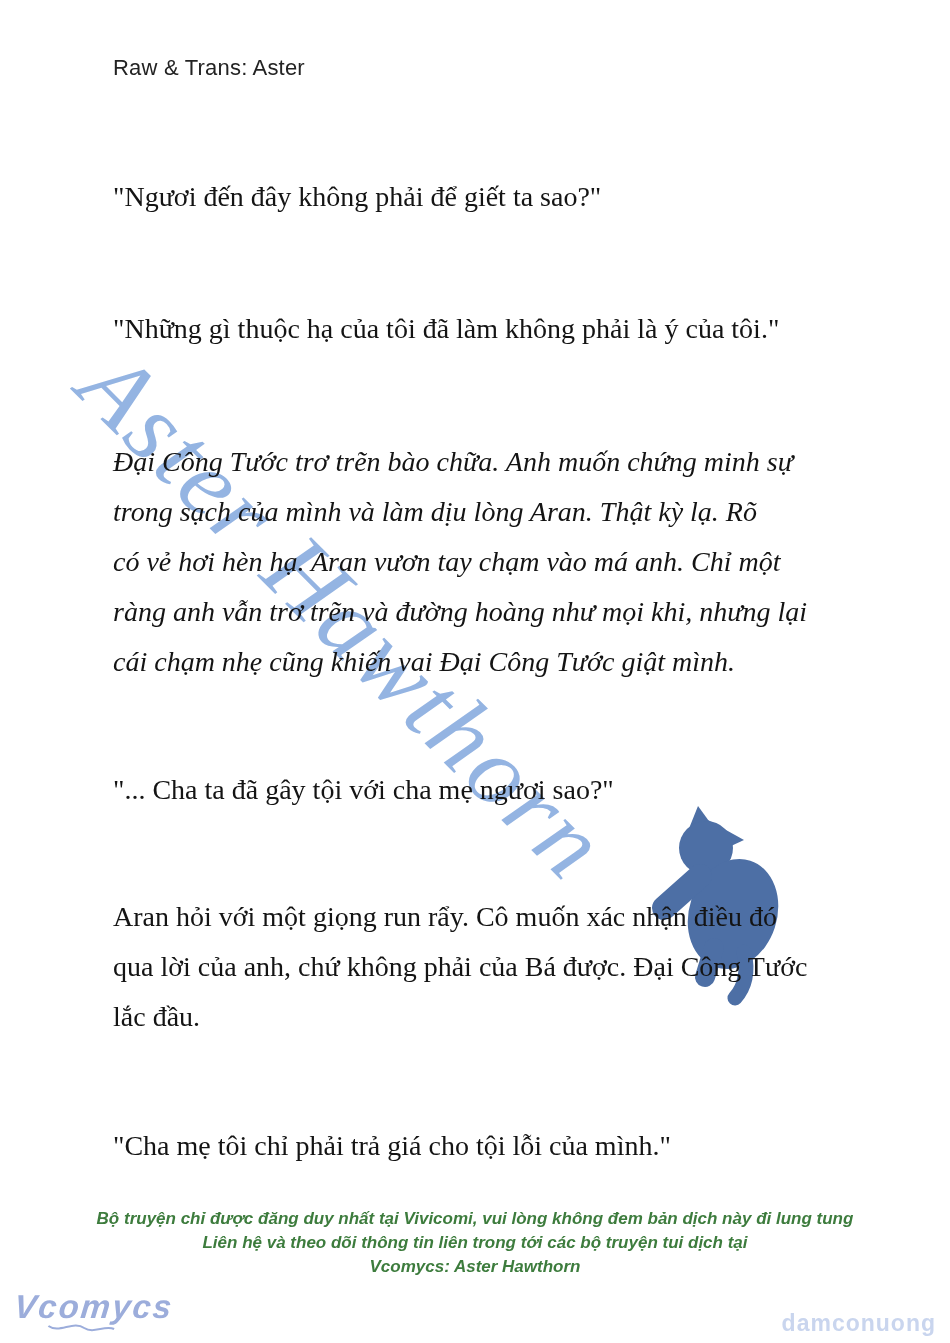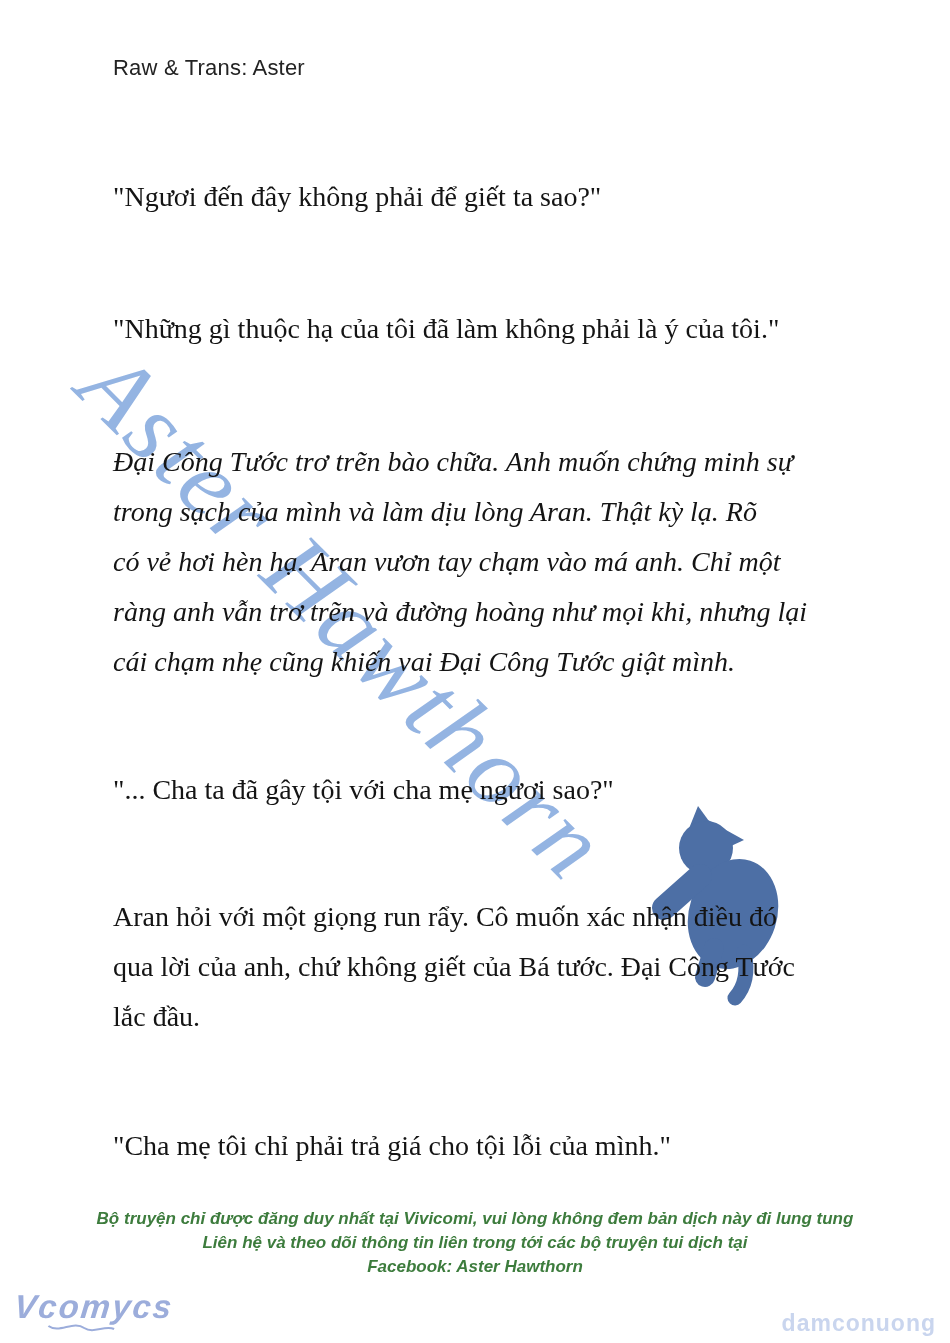--- a/index.html
+++ b/index.html
@@ -107,29 +107,29 @@
     <div>trong sạch của mình và làm dịu lòng Aran. Thật kỳ lạ. Rõ</div>
     <div>có vẻ hơi hèn hạ. Aran vươn tay chạm vào má anh. Chỉ một</div>
     <div>ràng anh vẫn trơ trẽn và đường hoàng như mọi khi, nhưng lại</div>
     <div>cái chạm nhẹ cũng khiến vai Đại Công Tước giật mình.</div>
   </div>
 
   <div class="layer bodytext q3">"... Cha ta đã gây tội với cha mẹ ngươi sao?"</div>
 
   <div class="layer bodytext p2">
     <div>Aran hỏi với một giọng run rẩy. Cô muốn xác nhận điều đó</div>
-    <div>qua lời của anh, chứ không giết của Bá tước. Đại Công Tước</div>
+    <div>qua lời của anh, chứ không phải của Bá được. Đại Công Tước</div>
     <div>lắc đầu.</div>
   </div>
 
   <div class="layer bodytext q4">"Cha mẹ tôi chỉ phải trả giá cho tội lỗi của mình."</div>
 
   <div class="layer footer-line f1" style="color: rgb(61, 124, 61); margin-top: 9px;">Bộ truyện chỉ được đăng duy nhất tại Vivicomi, vui lòng không đem bản dịch này đi lung tung</div>
   <div class="layer footer-line f2" style="color: rgb(61, 124, 61);">Liên hệ và theo dõi thông tin liên trong tới các bộ truyện tui dịch tại</div>
-  <div class="layer footer-line f3" style="color: rgb(61, 124, 61);">Facebook: Aster Hawthorn</div>
+  <div class="layer footer-line f3" style="color: rgb(61, 124, 61);">Vcomycs: Aster Hawthorn</div>
 
   <div class="layer vcomycs" style="color: rgb(156, 173, 219);">
     <span class="word">Vcomycs</span>
     <svg class="flourish" width="70" height="14" aria-hidden="true">
       <path d="M2 6 C14 14 26 0 38 8 C48 14 58 5 68 9" stroke-width="2" fill="none" class="flourish-stroke" stroke="#9caddb"></path>
     </svg>
   </div>
 
   <div class="layer damconuong" style="color: rgb(201, 213, 238);">damconuong</div>
 

